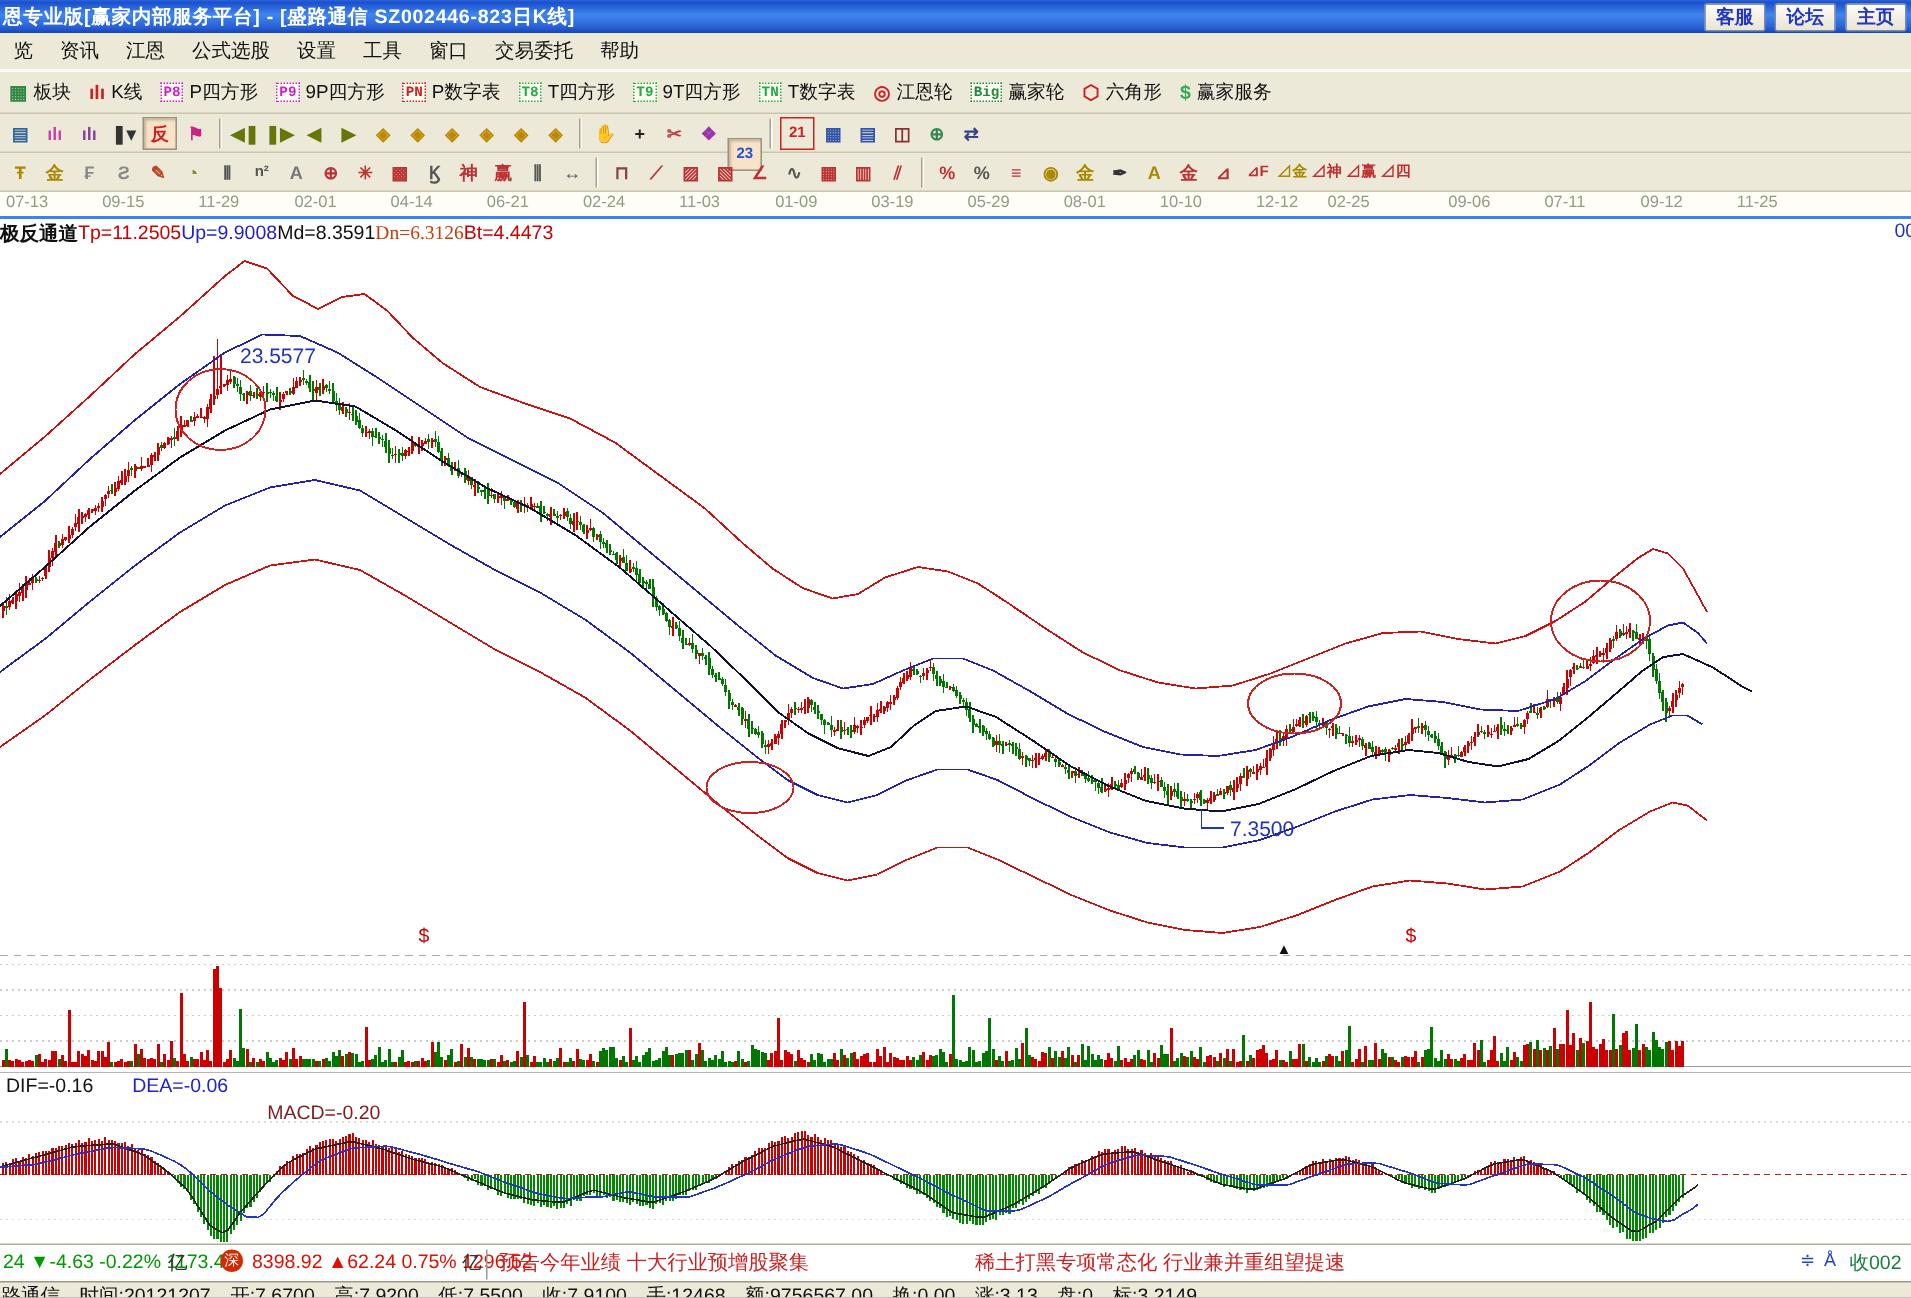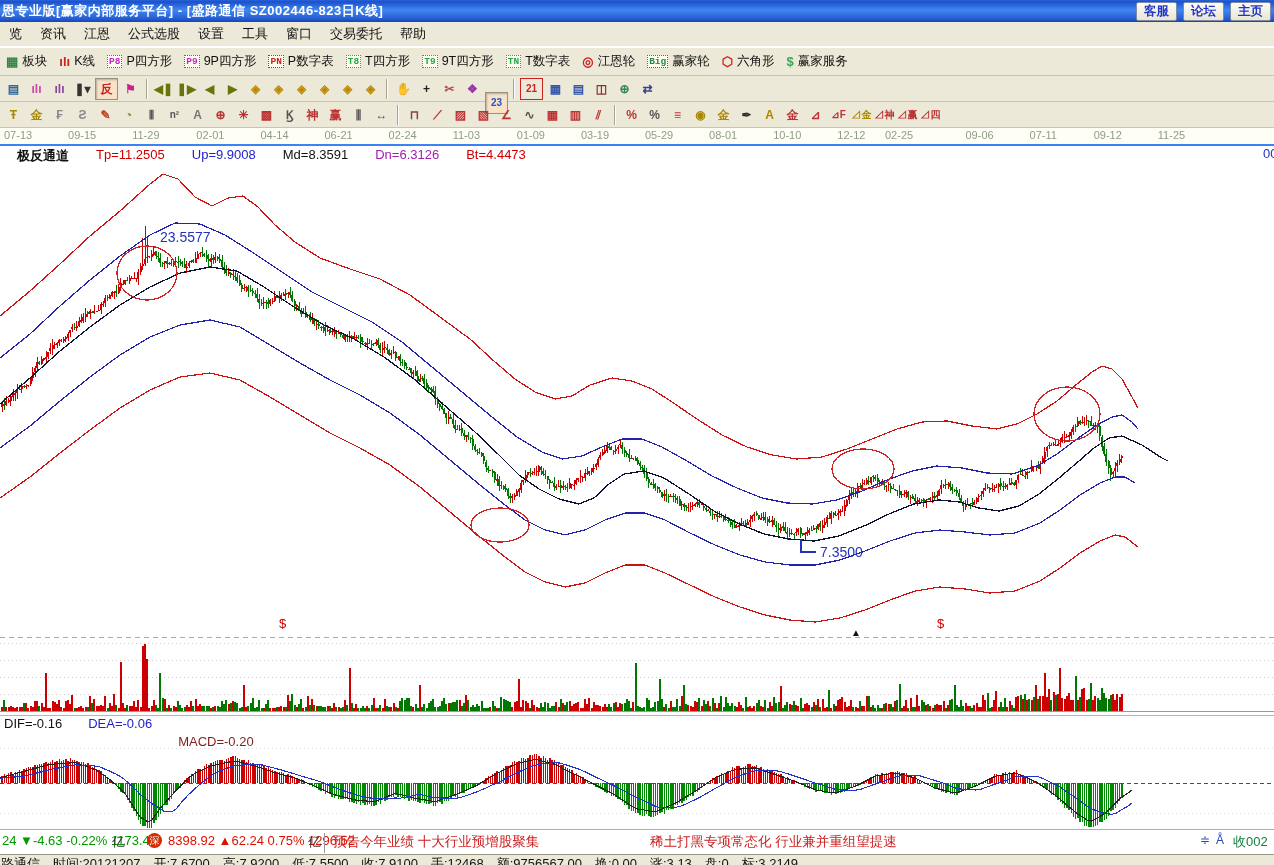--- a/index.html
+++ b/index.html
@@ -30,21 +30,21 @@
   .ibox.sel{background:#f8e2c8;border:1px solid #97937e;box-shadow:inset 1px 1px 2px rgba(0,0,0,.25);}
   .ibox.box{border:1px solid currentColor;}
   .isep{width:0;height:20px;border-left:1px solid #a8a490;border-right:1px solid #fff;margin:0 4px;}
   
   .datebar{height:16px;position:relative;background:#fffef6;border-bottom:2px solid #3b82f6;
     font-size:11px;color:#8f9c86;}
   .datebar span{position:absolute;top:1px;}
   
   .chartwrap{position:relative;width:1274px;height:683px;background:#fff;overflow:hidden;}
   .chartwrap svg{position:absolute;left:0;top:0;}
-  .ind-row{position:absolute;top:1px;left:17px;display:flex;gap:27px;font-size:13px;white-space:nowrap;}
+  .ind-row{position:absolute;top:1px;left:0;display:flex;font-size:13px;white-space:nowrap;}
   .ind-row b{font-weight:bold;color:#111;}
   .macd-row{position:absolute;top:570px;left:4px;display:flex;gap:26px;font-size:13px;white-space:nowrap;}
   .p00{position:absolute;top:0;left:1263px;width:11px;overflow:hidden;color:#2233bb;font-size:13px;}
   
   .ticker{height:23px;position:relative;background:#fff;border-top:1px solid #b3ad9a;
     font-size:13px;white-space:nowrap;overflow:hidden;}
   .ticker span{position:absolute;top:3px;}
   .tk-green{left:2px;color:#009900;}
   .tk-yi1{left:112px;color:#333;}
   .tk-szicon{left:147px;top:3px;width:15px;height:15px;border-radius:50%;background:#d42a00;color:#fff;
@@ -2305,21 +2305,21 @@
           <text x="279" y="482" fill="#cc0000" font-size="13" font-family="Liberation Sans, sans-serif">$</text>
           <text x="937" y="482" fill="#cc0000" font-size="13" font-family="Liberation Sans, sans-serif">$</text>
           <text x="851" y="490" fill="#111111" font-size="10" font-family="Liberation Sans, sans-serif">▲</text>
         </svg>
       </div>
     <div class="ind-row">
       <b>极反通道</b>
     <span style="color: rgb(204, 0, 0);">Tp=11.2505</span>
         <span style="color: rgb(34, 34, 204);">Up=9.9008</span>
         <span style="color: rgb(17, 17, 17);">Md=8.3591</span>
-        <span style="color: #a21caf;">Dn=6.3126</span>
+        <span style="color: #c2410c; font-family: Liberation Serif, serif;">Dn=6.3126</span>
         <span style="color: rgb(204, 0, 0);">Bt=4.4473</span>
       </div>
     <div class="p00">00</div>
     <div class="macd-row">
         <span style="color: rgb(17, 17, 17);">DIF=-0.16</span>
         <span style="color: rgb(34, 34, 204);">DEA=-0.06</span>
         <span style="color: #7f1d1d; margin-top: 18px;">MACD=-0.20</span>
       </div>
   </div>
 

